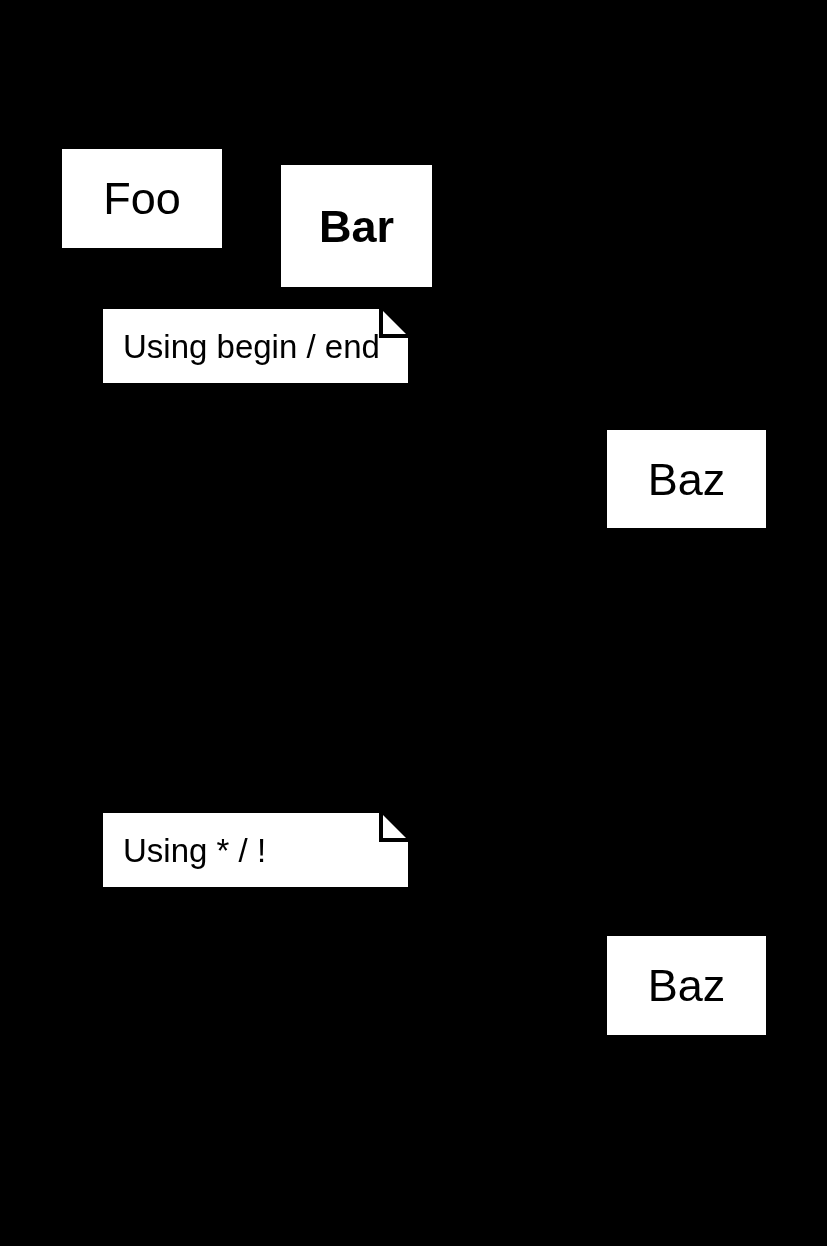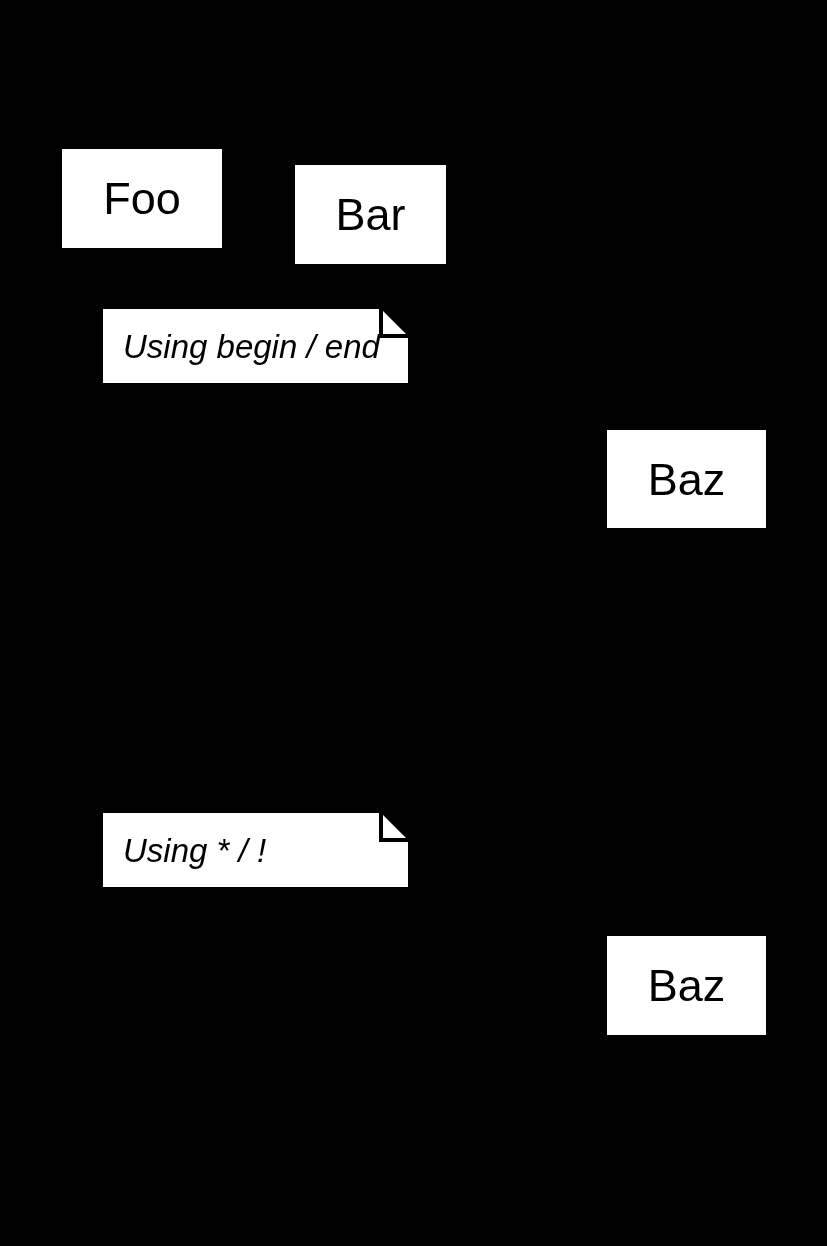--- a/index.html
+++ b/index.html
@@ -20,29 +20,28 @@
     background: #FFFFFF;
     color: #000000;
     display: flex;
     align-items: center;
     justify-content: center;
     font-size: 45px;
     line-height: 1;
     box-sizing: border-box;
   }
   .participant-foo { left: 62px;  top: 149px; width: 160px; height: 99px; }
-  .participant-bar { left: 295px; top: 165px; width: 151px; height: 99px; }
+  .participant-bar { left: 281px; top: 165px; width: 151px; height: 122px; font-weight: bold; }
   .participant-baz-1 { left: 607px; top: 430px; width: 159px; height: 98px; }
   .participant-baz-2 { left: 607px; top: 936px; width: 159px; height: 99px; }
 
   .note {
     position: absolute;
     width: 305px;
     height: 60px;
-    font-style: italic;
   }
   .note-1 { left: 103px; top: 309px; }
   .note-2 { left: 103px; top: 813px; padding-left: 32px; }
   .note svg {
     position: absolute;
     left: 0; top: 0;
     width: 305px;
     height: 74px;
     display: block;
   }

